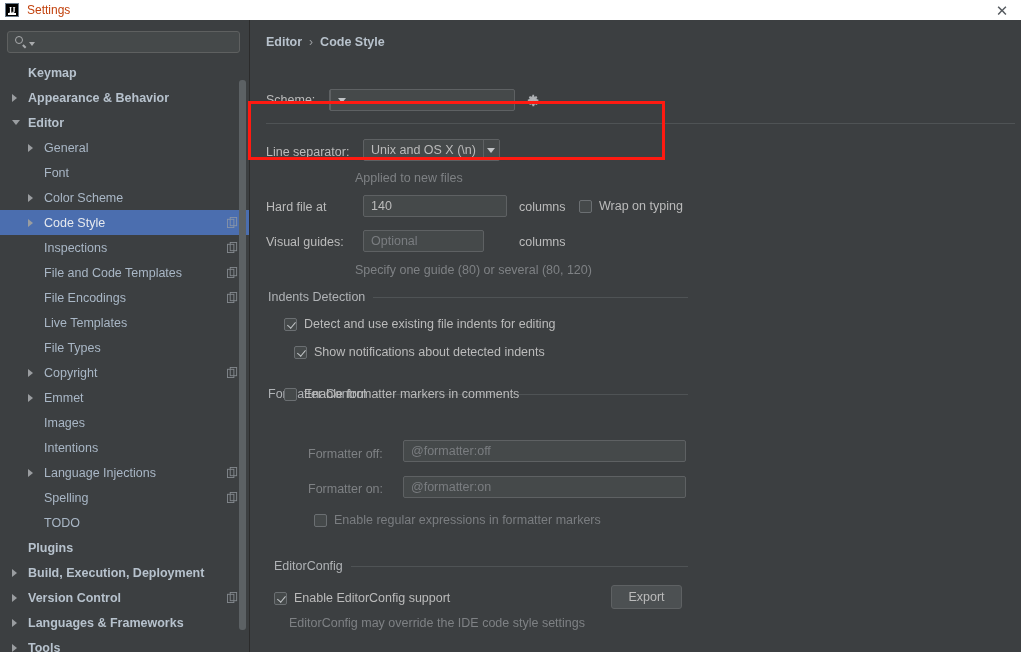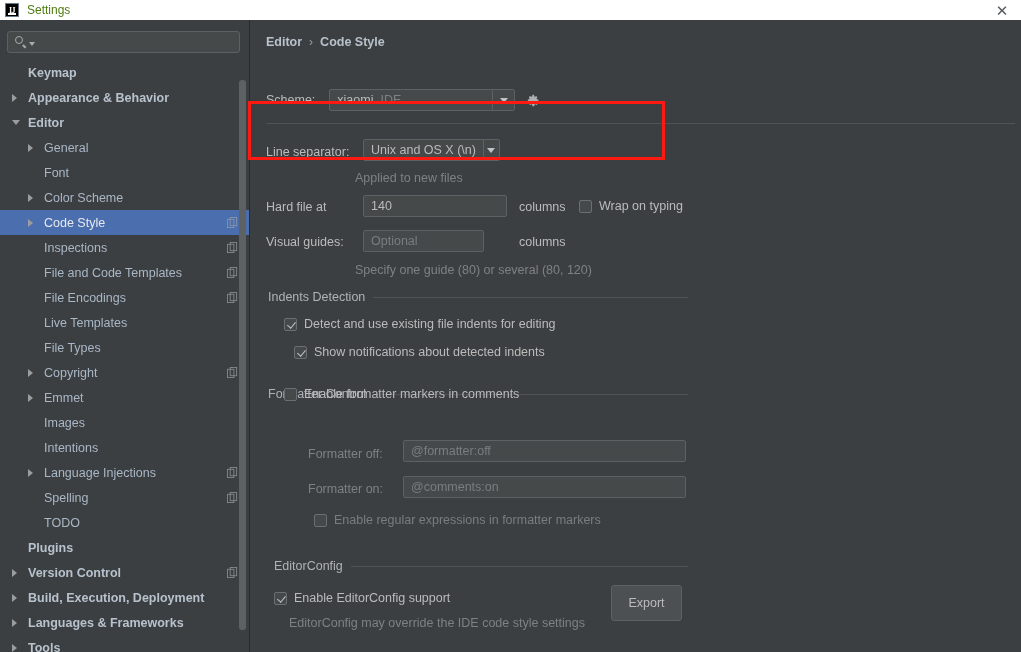--- a/index.html
+++ b/index.html
@@ -51,21 +51,21 @@
   .tb-logo::after {
     content: "";
     position: absolute;
     left: 2px; right: 2px; bottom: 1px;
     height: 2px;
     background: #ffffff;
   }
   .tb-title {
     margin-left: 8px;
     font-size: 12px;
-    color: #4d7c0f;
+    color: #c2410c;
     font-family: "Liberation Sans", sans-serif;
   }
   .tb-close {
     position: absolute;
     right: 6px; top: 0px;
     width: 26px; height: 20px;
     display: flex;
     align-items: center;
     justify-content: center;
     color: #555a5f;
@@ -526,31 +526,31 @@
           </span>
         </div>
         <div class="tree-row">
           <span class="tr-label" style="margin-left: 44px;">TODO</span>
         </div>
         <div class="tree-row">
           <span class="tr-label bold" style="margin-left: 28px;">Plugins</span>
         </div>
         <div class="tree-row">
           <span class="tr-arrow" style="left: 12px;"></span>
+          <span class="tr-label bold" style="margin-left: 28px;">Build, Execution, Deployment</span>
+        </div>
+        <div class="tree-row">
+          <span class="tr-arrow" style="left: 12px;"></span>
           <span class="tr-label bold" style="margin-left: 28px;">Version Control</span>
           <span class="tr-badge">
             <svg viewBox="0 0 12 12" width="11" height="11">
               <rect x="0.5" y="2.5" width="7" height="9" fill="none" stroke="#9aa0a6" stroke-width="1"></rect>
               <rect x="3.5" y="0.5" width="7" height="9" fill="none" stroke="#9aa0a6" stroke-width="1"></rect>
             </svg>
           </span>
-        </div>
-        <div class="tree-row">
-          <span class="tr-arrow" style="left: 12px;"></span>
-          <span class="tr-label bold" style="margin-left: 28px;">Build, Execution, Deployment</span>
         </div>
         <div class="tree-row">
           <span class="tr-arrow" style="left: 12px;"></span>
           <span class="tr-label bold" style="margin-left: 28px;">Languages &amp; Frameworks</span>
         </div>
         <div class="tree-row">
           <span class="tr-arrow" style="left: 12px;"></span>
           <span class="tr-label bold" style="margin-left: 28px;">Tools</span>
         </div>
       </div>
@@ -565,24 +565,20 @@
 
     <div class="breadcrumb">
       <span>Editor</span>
       <span class="bc-sep">›</span>
       <span>Code Style</span>
     </div>
 
     <div class="scheme-row">
       <span class="lbl">Scheme:</span>
       <div class="combo" style="width:186px; margin-left:14px;">
-        <div class="val">
-          <span>xiaomi</span>
-          <span class="dim">IDE</span>
-        </div>
         <div class="arrowbtn">
             <i></i>
           </div>
       </div>
       <div class="gear">
         <svg width="13" height="13" viewBox="0 0 16 16">
           <path fill="#b2b5b8" d="M8 5.3a2.7 2.7 0 100 5.4 2.7 2.7 0 000-5.4zm0 4.1a1.4 1.4 0 110-2.8 1.4 1.4 0 010 2.8z"></path>
           <path fill="#b2b5b8" d="M14 9.1V6.9l-1.7-.3a4.6 4.6 0 00-.5-1.2l1-1.4-1.6-1.6-1.4 1a4.6 4.6 0 00-1.2-.5L8.9 1H6.7l-.3 1.9c-.4.1-.8.3-1.2.5l-1.4-1-1.6 1.6 1 1.4c-.2.4-.4.8-.5 1.2L1 6.9v2.2l1.7.3c.1.4.3.8.5 1.2l-1 1.4 1.6 1.6 1.4-1c.4.2.8.4 1.2.5l.3 1.9h2.2l.3-1.9c.4-.1.8-.3 1.2-.5l1.4 1 1.6-1.6-1-1.4c.2-.4.4-.8.5-1.2L14 9.1z" opacity="0.95"></path>
         </svg>
         <span class="gcaret"></span>
@@ -643,34 +639,34 @@
 
     <div class="chk-row" style="left:34px; top:367px; z-index:3;">
       <span class="chkbox"></span>
       <span class="chk-label">Enable formatter markers in comments</span>
     </div>
 
     <span class="frm-dim" style="left:58px; top:427px;">Formatter off:</span>
     <div class="txtfield placeholder" style="left:153px; top:420px; width:283px;">@formatter:off</div>
 
     <span class="frm-dim" style="left:58px; top:462px;">Formatter on:</span>
-    <div class="txtfield placeholder" style="left:153px; top:456px; width:283px;">@comments:on</div>
+    <div class="txtfield placeholder" style="left:153px; top:456px; width:283px;">@formatter:on</div>
 
     <div class="chk-row" style="left:64px; top:493px;">
       <span class="chkbox"></span>
       <span class="chk-label disabled">Enable regular expressions in formatter markers</span>
     </div>
 
     <div class="section-head" style="left:12px; top:539px; width:426px;">
       <span class="sh-text">EditorConfig</span>
       <span class="sh-line"></span>
     </div>
     <div class="chk-row" style="left:24px; top:571px;">
       <span class="chkbox checked"></span>
       <span class="chk-label">Enable EditorConfig support</span>
     </div>
-    <div class="btn" style="left:361px; top:565px; width:71px; height:36px;">Export</div>
+    <div class="btn" style="left:361px; top:565px; width:71px; height:24px;">Export</div>
     <span class="frm-dim" style="left:39px; top:596px;">EditorConfig may override the IDE code style settings</span>
 
   </div>
 
   <div class="red-box" style="border-color: rgb(255, 26, 17);"></div>
 </div>
 
 </body></html>

